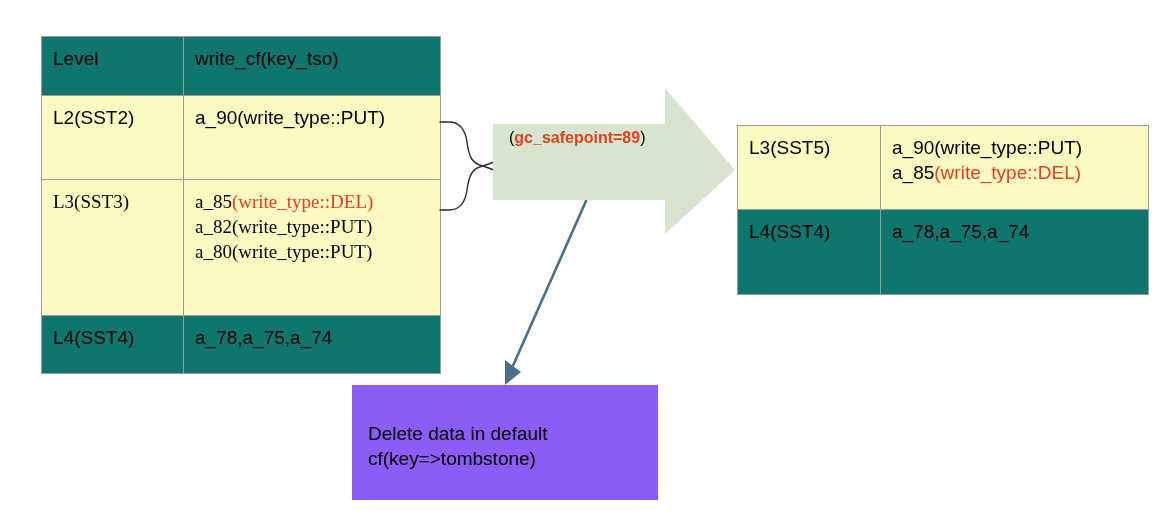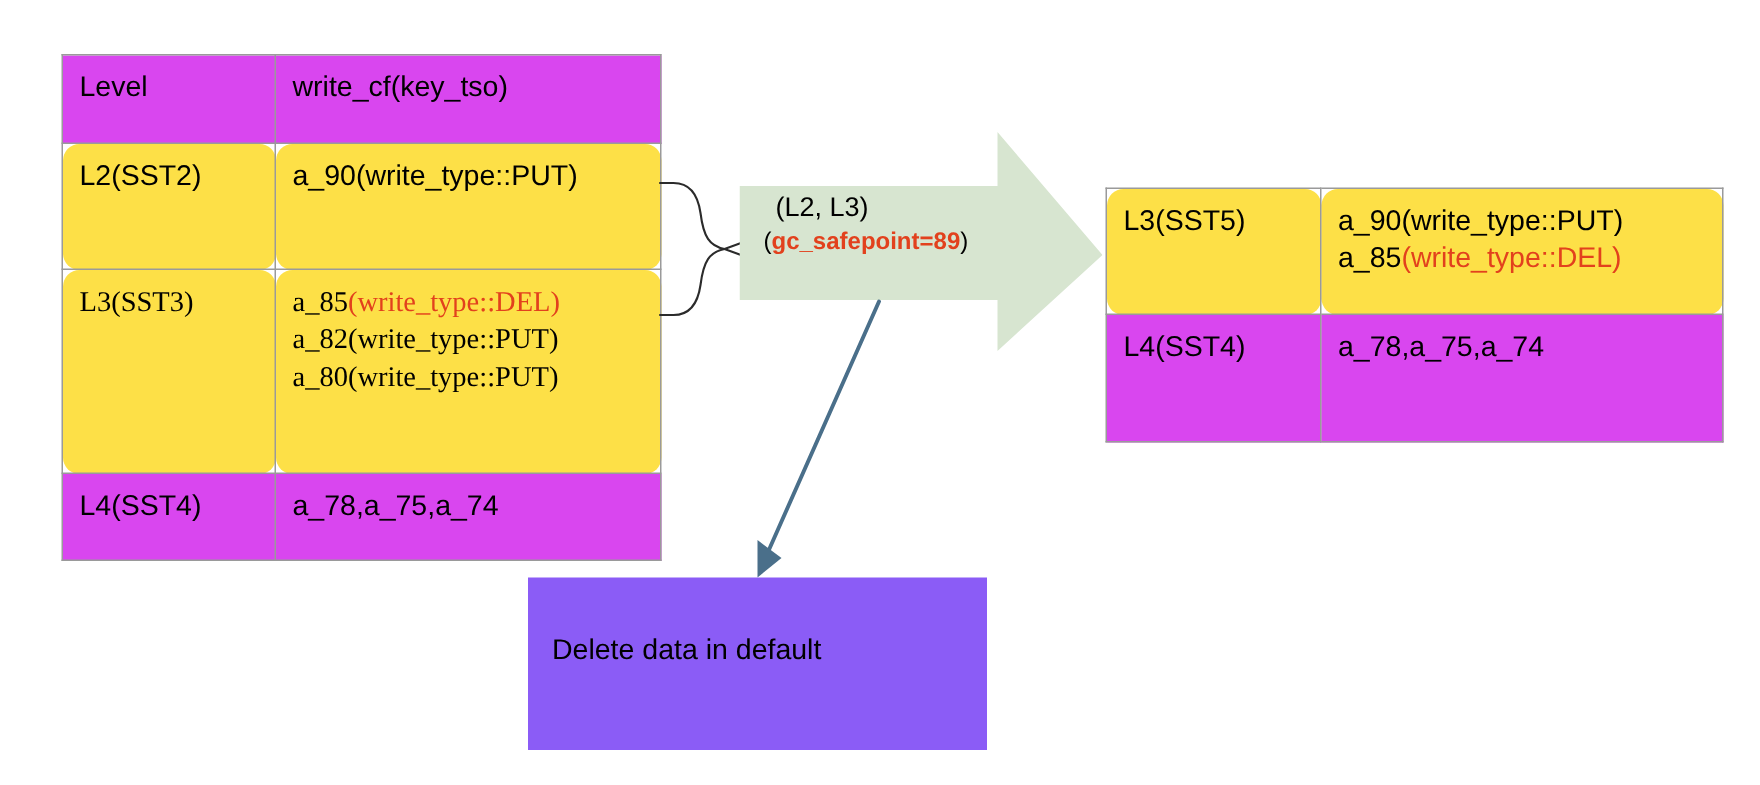--- a/index.html
+++ b/index.html
@@ -27,22 +27,22 @@
   }
   .lsm-table td {
     border: 1px solid #9a9a9a;
     vertical-align: top;
     padding: 9px 10px 6px 11px;
     font-size: 19px;
     line-height: 25px;
     color: #000000;
     white-space: nowrap;
   }
-  .cell-green { background: #fde047; border-radius: 11px; }
-  .cell-white { background: #d946ef; }
+  .cell-green { background: #fef9c3; }
+  .cell-white { background: #0f766e; }
   .red { color: #e2411d; }
 
   
   #left-table { left: 41px; top: 36px; width: 399px; }
   #left-table .col-level { width: 142px; }
   #left-table .col-data  { width: 257px; }
   #lt-r0 td { height: 43px; }
   #lt-r1 td { height: 68px; }
   #lt-r2 td { height: 120px; font-family: Liberation Serif, serif; }
   #lt-r3 td { height: 42px; }
@@ -163,21 +163,20 @@
     </svg>
   </div>
 
   <div id="compaction-arrow">
     <svg width="242" height="146" viewBox="0 0 242 146" xmlns="http://www.w3.org/2000/svg">
       <polygon points="0,36 172,36 172,0 242,82 172,146 172,112 0,112" fill="#d7e5d0"></polygon>
     </svg>
   </div>
 
   <div id="compaction-label">
-    <div class="l2">(L2, L3)</div>
     <div class="gcline"><span>(</span><span class="gcbold">gc_safepoint=89</span><span>)</span></div>
   </div>
 
   <div id="delete-arrow">
     <svg width="105" height="195" viewBox="0 0 105 195" xmlns="http://www.w3.org/2000/svg">
       <line x1="91" y1="6" x2="13" y2="182" stroke="#4a6f8a" stroke-width="2.6" stroke-linecap="round"></line>
       <polygon points="10,190 10,165 26,177" fill="#4a6f8a"></polygon>
     </svg>
   </div>
 
@@ -197,16 +196,17 @@
       <tr id="rt-r1">
         <td class="cell-white">L4(SST4)</td>
         <td class="cell-white">a_78,a_75,a_74</td>
       </tr>
     </tbody>
   </table>
 
   <div id="delete-note">
     <div class="note-text">
       <div>Delete data in default</div>
+      <div>cf(key=&gt;tombstone)</div>
     </div>
   </div>
 
 </div>
 
 </body></html>

